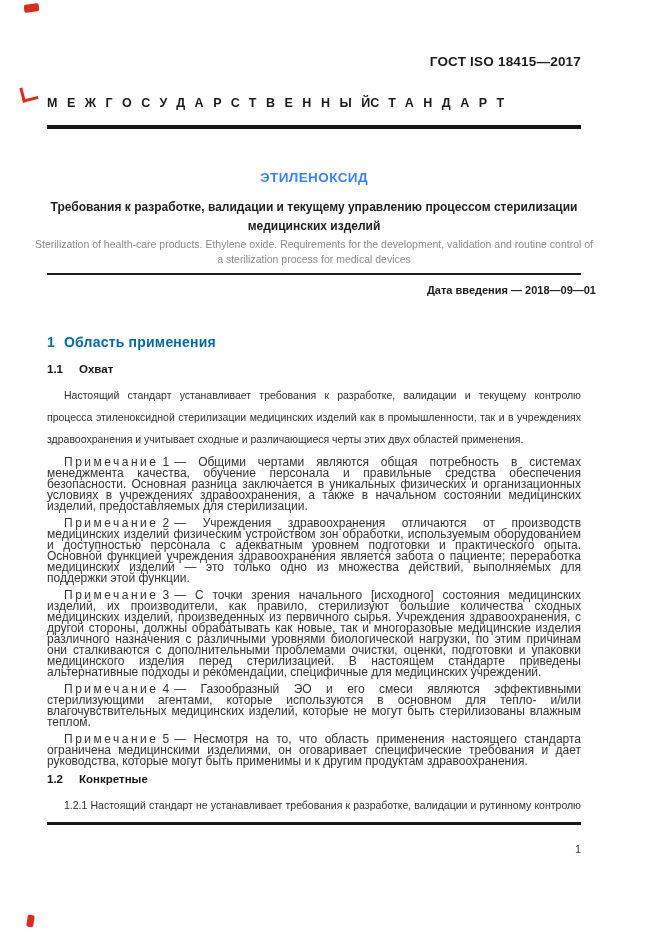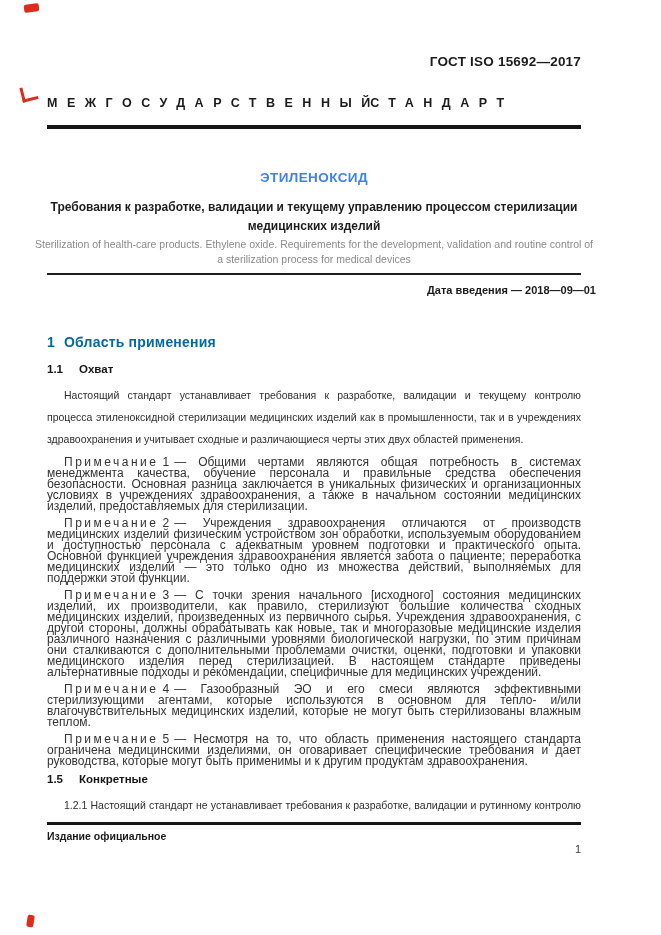--- a/index.html
+++ b/index.html
@@ -69,21 +69,21 @@
 </style>
 </head>
 <body>
 
 <div class="page">
 
   <div class="abs mark-top" style="background: rgb(221, 43, 28);"></div>
   <div class="abs mark-mid" style="border-color: rgb(221, 43, 28);"></div>
   <div class="abs mark-bottom" style="background: rgb(221, 43, 28);"></div>
 
-  <div class="abs doc-number">ГОСТ ISO 15692—2017</div>
+  <div class="abs doc-number">ГОСТ ISO 18415—2017</div>
   <div class="abs standard-type">
     <span>МЕЖГОСУДАРСТВЕННЫЙ</span>
     <span>СТАНДАРТ</span>
   </div>
   <div class="abs rule-thick"></div>
 
   <div class="abs t-name">ЭТИЛЕНОКСИД</div>
   <div class="abs t-eng">Sterilization of health-care products. Ethylene oxide. Requirements for the development, validation and routine control of a sterilization process for medical devices</div>
   <div class="abs t-req">Требования к разработке, валидации и текущему управлению процессом стерилизации медицинских изделий</div>
   <div class="abs rule-thin"></div>
@@ -114,23 +114,22 @@
 
     <p class="note">
       <span class="note-label">Примечание</span><span class="note-num">4</span><span>— Газообразный ЭО и его смеси являются эффективными стерилизующими агентами, которые используются в основном для тепло- и/или влагочувствительных медицинских изделий, которые не могут быть стерилизованы влажным теплом.</span>
     </p>
 
     <p class="note">
       <span class="note-label">Примечание</span><span class="note-num">5</span><span>— Несмотря на то, что область применения настоящего стандарта ограничена медицинскими изделиями, он оговаривает специфические требования и дает руководства, которые могут быть применимы и к другим продуктам здравоохранения.</span>
     </p>
 
     <h2 class="sub">
-      <span class="num">1.5</span><span>Конкретные</span>
+      <span class="num">1.2</span><span>Конкретные</span>
     </h2>
 
     <p class="body-par">1.2.1 Настоящий стандарт не устанавливает требования к разработке, валидации и рутинному контролю процесса инактивации возбудителей спонгиоформных энцефалопатий, таких как скрепи, коровья губчатая энцефалопатия и болезнь Крейтцфельда-Якоба. Конкретные рекомендации были раз-</p>
   </div>
 
   <div class="abs footer-rule"></div>
-  <div class="abs edition">Издание официальное</div>
   <div class="abs page-num">1</div>
 
 </div>
 
 </body></html>

